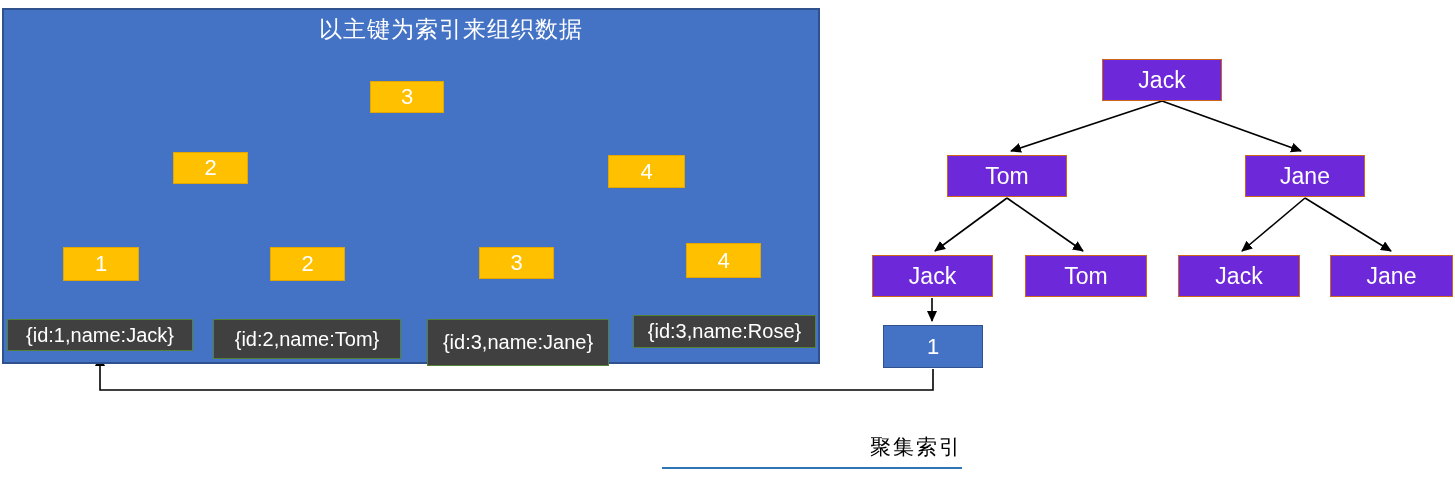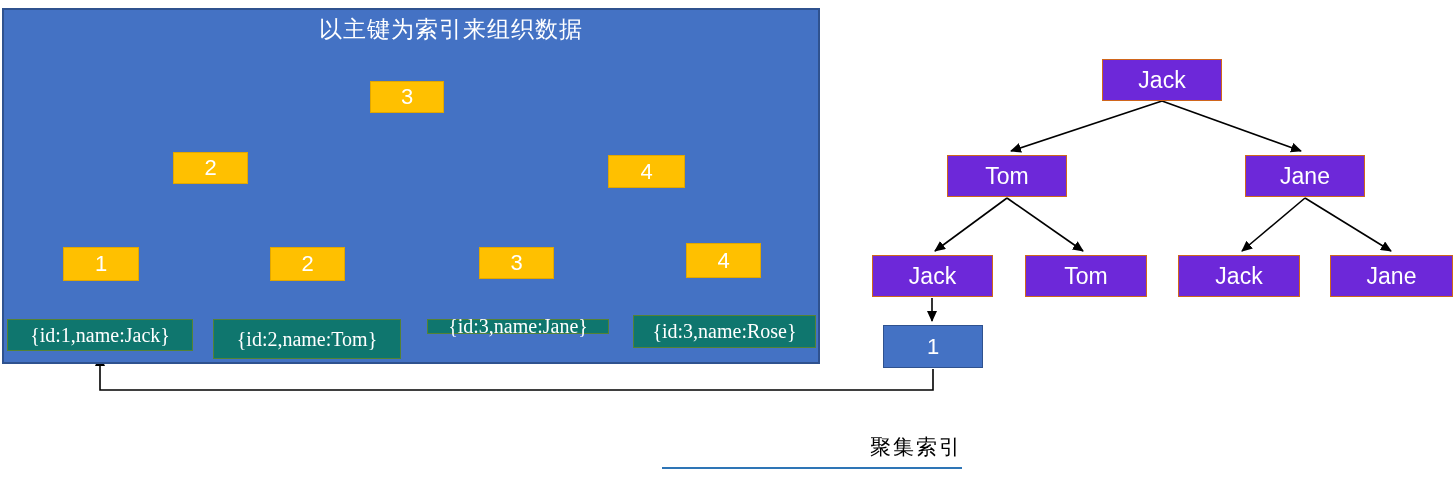--- a/index.html
+++ b/index.html
@@ -16,21 +16,21 @@
   }
   .panel-title{
     position:absolute;left:2px;top:14px;width:818px;
     text-align:center;color:#ffffff;font-size:23px;letter-spacing:1px;padding-left:40px;
   }
   .node{
     position:absolute;display:flex;align-items:center;justify-content:center;
     color:#ffffff;box-sizing:border-box;white-space:nowrap;
   }
   .yellow{background:#FFC000;border:1px solid #E2A700;font-size:22px;}
-  .green{background:#0f766e;border:1px solid #548235;font-size:20px;font-family:Liberation Serif, serif;}
+  .green{background:#404040;border:1px solid #548235;font-size:20px;}
   .orange{background:#6d28d9;border:1px solid #D0661C;font-size:23px;text-align:right;}
   .bluebox{background:#4472C4;border:1.5px solid #2F528F;font-size:22px;}
   .caption{
     position:absolute;left:662px;top:433px;width:300px;
     text-align:right;color:#000000;font-size:21px;letter-spacing:2px;
   }
   .caption-underline{
     position:absolute;left:662px;top:467px;width:300px;height:0;
     border-top:2px solid #2E75B6;
   }
@@ -75,21 +75,21 @@
 <div class="node yellow" style="left:370px;top:81px;width:74px;height:32px">3</div>
 <div class="node yellow" style="left:173px;top:152px;width:75px;height:32px">2</div>
 <div class="node yellow" style="left:608px;top:155px;width:77px;height:33px">4</div>
 <div class="node yellow" style="left:63px;top:247px;width:76px;height:34px">1</div>
 <div class="node yellow" style="left:270px;top:247px;width:75px;height:34px">2</div>
 <div class="node yellow" style="left:479px;top:247px;width:75px;height:32px">3</div>
 <div class="node yellow" style="left:686px;top:243px;width:75px;height:35px">4</div>
 
 <div class="node green" style="left:7px;top:319px;width:186px;height:32px">{id:1,name:Jack}</div>
 <div class="node green" style="left:213px;top:319px;width:188px;height:40px">{id:2,name:Tom}</div>
-<div class="node green" style="left:427px;top:319px;width:182px;height:15px">{id:3,name:Jane}</div>
+<div class="node green" style="left:427px;top:319px;width:182px;height:47px">{id:3,name:Jane}</div>
 <div class="node green" style="left:633px;top:315px;width:183px;height:33px">{id:3,name:Rose}</div>
 
 <div class="node orange" style="left:1102px;top:59px;width:120px;height:42px">Jack</div>
 <div class="node orange" style="left:947px;top:155px;width:120px;height:42px">Tom</div>
 <div class="node orange" style="left:1245px;top:155px;width:120px;height:42px">Jane</div>
 <div class="node orange" style="left:872px;top:255px;width:121px;height:42px">Jack</div>
 <div class="node orange" style="left:1025px;top:255px;width:122px;height:42px">Tom</div>
 <div class="node orange" style="left:1178px;top:255px;width:122px;height:42px">Jack</div>
 <div class="node orange" style="left:1330px;top:255px;width:123px;height:42px">Jane</div>
 

